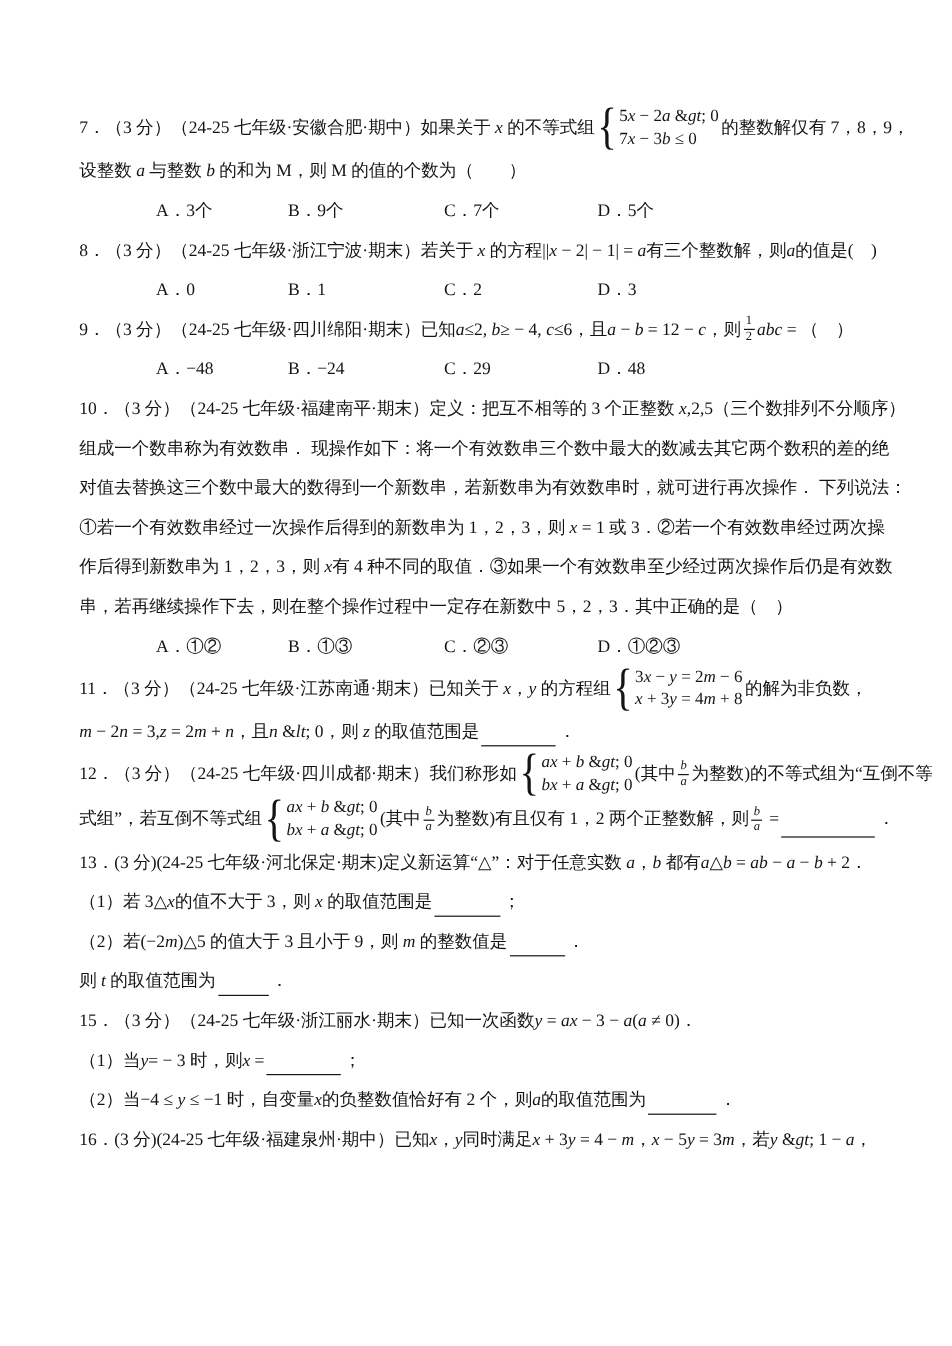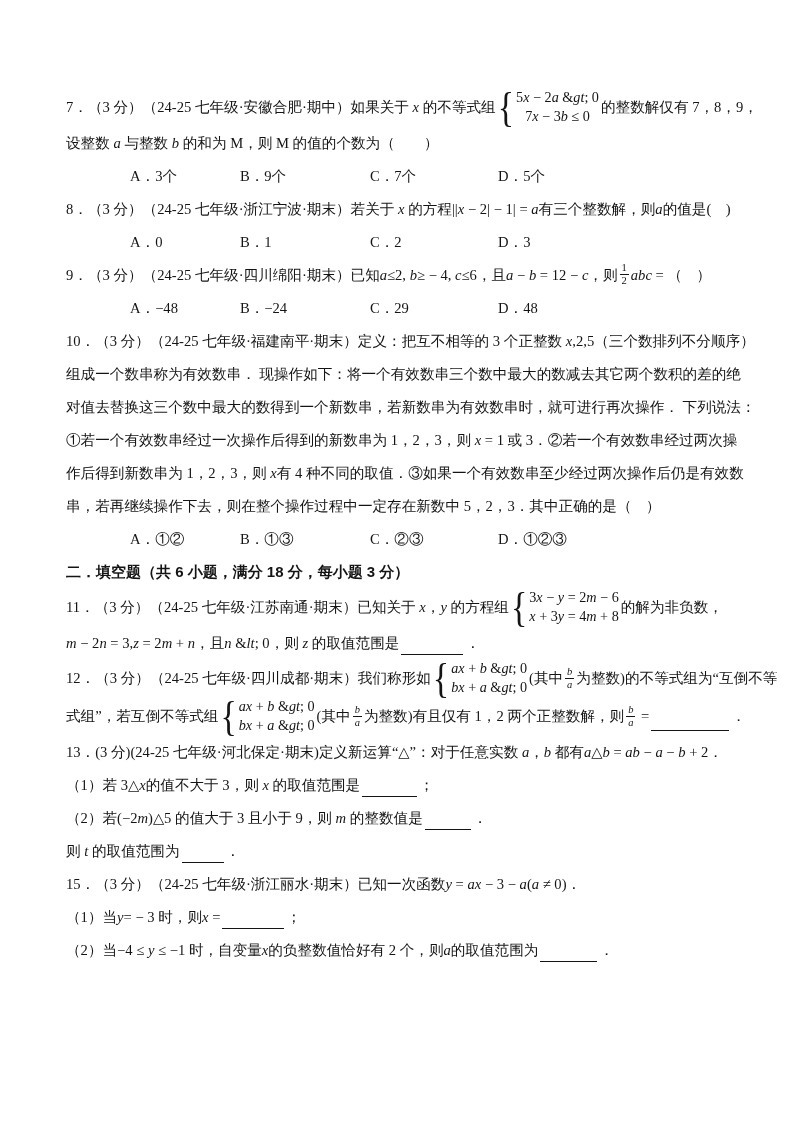--- a/index.html
+++ b/index.html
@@ -27,21 +27,21 @@
     font-weight:bold;
     font-size:15px;
   }
   
   .sys{display:inline-flex;align-items:center;margin:0 2px;}
   .sys .brace{
     font-size:34px;line-height:1;font-weight:400;
     transform:scaleY(1.25);
     margin-right:2px;
   }
-  .sys .rows{display:inline-flex;flex-direction:column;align-items:center;}
+  .sys .rows{display:inline-flex;flex-direction:column;}
   .sys .rows .row{line-height:19px;font-size:14.2px;white-space:pre;}
   
   .frac{display:inline-flex;flex-direction:column;align-items:center;margin:0 2px;}
   .frac .fn{font-size:10.5px;line-height:11px;border-bottom:1px solid #141414;padding:0 2px 1px;}
   .frac .fd{font-size:10.5px;line-height:12px;padding:0 2px;}
   
   .blank{display:inline-block;border-bottom:1px solid #141414;height:15px;align-self:flex-end;margin:0 2px 4px 2px;}
   
   .options{padding-left:24px;}
   .opt{display:inline-block;}
@@ -69,21 +69,20 @@
       </div>
       <div class="question">
         <div class="line"><span class="t">10．（3 分）（24-25 七年级·福建南平·期末）定义：把互不相等的 3 个正整数 <i>x</i>,2,5（三个数排列不分顺序）</span></div>
         <div class="line"><span class="t">组成一个数串称为有效数串． 现操作如下：将一个有效数串三个数中最大的数减去其它两个数积的差的绝</span></div>
         <div class="line"><span class="t">对值去替换这三个数中最大的数得到一个新数串，若新数串为有效数串时，就可进行再次操作． 下列说法：</span></div>
         <div class="line"><span class="t">①若一个有效数串经过一次操作后得到的新数串为 1，2，3，则 <i>x</i> = 1 或 3．②若一个有效数串经过两次操</span></div>
         <div class="line"><span class="t">作后得到新数串为 1，2，3，则 <i>x</i>有 4 种不同的取值．③如果一个有效数串至少经过两次操作后仍是有效数</span></div>
         <div class="line"><span class="t">串，若再继续操作下去，则在整个操作过程中一定存在新数中 5，2，3．其中正确的是（　）</span></div>
         <div class="line options"><span class="opt opt0">A．①②</span><span class="opt opt1">B．①③</span><span class="opt opt2">C．②③</span><span class="opt opt3">D．①②③</span></div>
       </div>
-      <div class="line heading">二．填空题（共 6 小题，满分 18 分，每小题 3 分）</div>
       <div class="question">
         <div class="line"><span class="t">11．（3 分）（24-25 七年级·江苏南通·期末）已知关于 <i>x</i>，<i>y</i> 的方程组</span><span class="sys"><span class="brace">{</span><span class="rows"><span class="row">3<i>x</i> − <i>y</i> = 2<i>m</i> − 6</span><span class="row"><i>x</i> + 3<i>y</i> = 4<i>m</i> + 8</span></span></span><span class="t">的解为非负数，</span></div>
         <div class="line"><span class="t"><i>m</i> − 2<i>n</i> = 3,<i>z</i> = 2<i>m</i> + <i>n</i>，且<i>n</i> &amp;<i>l</i><i>t</i>; 0，则 <i>z</i> 的取值范围是</span><span class="blank" style="width: 62px;"></span><span class="t">．</span></div>
       </div>
       <div class="question">
         <div class="line"><span class="t">12．（3 分）（24-25 七年级·四川成都·期末）我们称形如</span><span class="sys"><span class="brace">{</span><span class="rows"><span class="row"><i>a</i><i>x</i> + <i>b</i> &amp;<i>g</i><i>t</i>; 0</span><span class="row"><i>b</i><i>x</i> + <i>a</i> &amp;<i>g</i><i>t</i>; 0</span></span></span><span class="t">(其中</span><span class="frac"><span class="fn"><i>b</i></span><span class="fd"><i>a</i></span></span><span class="t">为整数)的不等式组为“互倒不等</span></div>
         <div class="line"><span class="t">式组”，若互倒不等式组</span><span class="sys"><span class="brace">{</span><span class="rows"><span class="row"><i>a</i><i>x</i> + <i>b</i> &amp;<i>g</i><i>t</i>; 0</span><span class="row"><i>b</i><i>x</i> + <i>a</i> &amp;<i>g</i><i>t</i>; 0</span></span></span><span class="t">(其中</span><span class="frac"><span class="fn"><i>b</i></span><span class="fd"><i>a</i></span></span><span class="t">为整数)有且仅有 1，2 两个正整数解，则</span><span class="frac"><span class="fn"><i>b</i></span><span class="fd"><i>a</i></span></span><span class="t"> =</span><span class="blank" style="width: 78px;"></span><span class="t">．</span></div>
       </div>
       <div class="question">
         <div class="line"><span class="t">13．(3 分)(24-25 七年级·河北保定·期末)定义新运算“△”：对于任意实数 <i>a</i>，<i>b</i> 都有<i>a</i>△<i>b</i> = <i>a</i><i>b</i> − <i>a</i> − <i>b</i> + 2．</span></div>
@@ -91,14 +90,17 @@
         <div class="line"><span class="t">（2）若(−2<i>m</i>)△5 的值大于 3 且小于 9，则 <i>m</i> 的整数值是</span><span class="blank" style="width: 46px;"></span><span class="t">．</span></div>
       </div>
       <div class="question">
         <div class="line"><span class="t">则 <i>t</i> 的取值范围为</span><span class="blank" style="width: 42px;"></span><span class="t">．</span></div>
       </div>
       <div class="question">
         <div class="line"><span class="t">15．（3 分）（24-25 七年级·浙江丽水·期末）已知一次函数<i>y</i> = <i>a</i><i>x</i> − 3 − <i>a</i>(<i>a</i> ≠ 0)．</span></div>
         <div class="line"><span class="t">（1）当<i>y</i>= − 3 时，则<i>x</i> =</span><span class="blank" style="width: 62px;"></span><span class="t">；</span></div>
         <div class="line"><span class="t">（2）当−4 ≤ <i>y</i> ≤ −1 时，自变量<i>x</i>的负整数值恰好有 2 个，则<i>a</i>的取值范围为</span><span class="blank" style="width: 57px;"></span><span class="t">．</span></div>
       </div>
+      <div class="question">
+        <div class="line"><span class="t">16．(3 分)(24-25 七年级·福建泉州·期中）已知<i>x</i>，<i>y</i>同时满足<i>x</i> + 3<i>y</i> = 4 − <i>m</i>，<i>x</i> − 5<i>y</i> = 3<i>m</i>，若<i>y</i> &amp;<i>g</i><i>t</i>; 1 − <i>a</i>，</span></div>
+      </div>
     </div>
 </div>
 
 </body></html>

